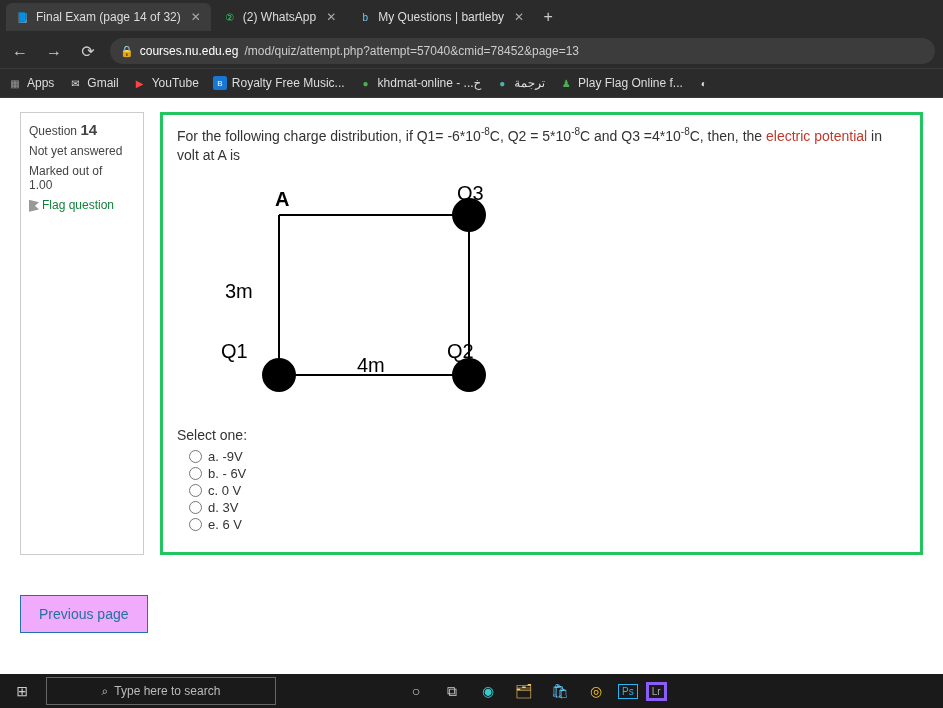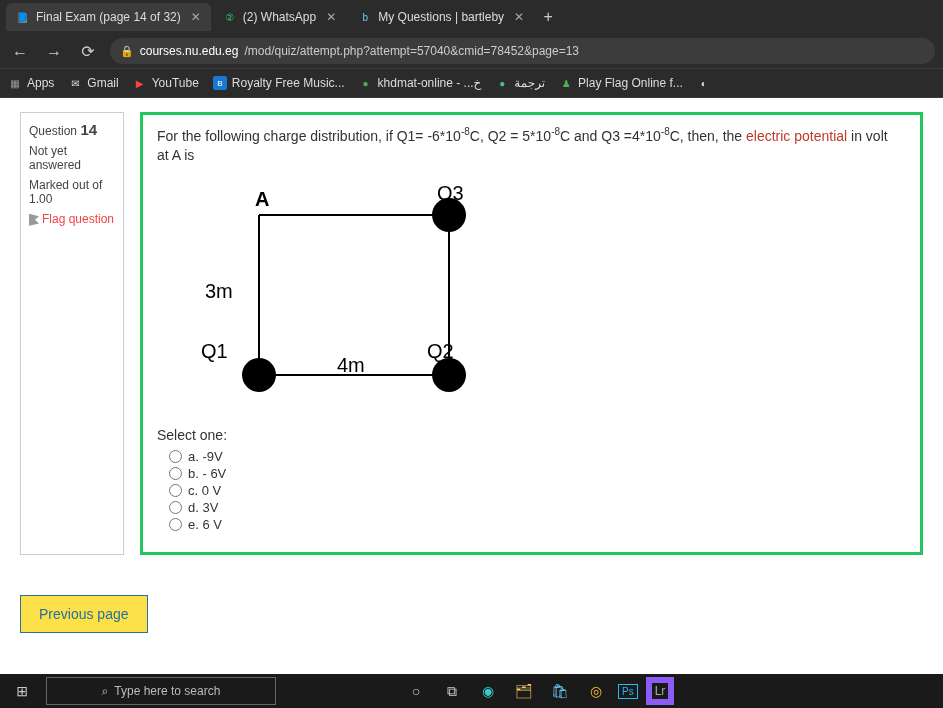--- a/index.html
+++ b/index.html
@@ -22,51 +22,51 @@
 .bookmarks { display:flex; align-items:center; height:30px; padding:0 8px; gap:14px; font-size:12px; color:#ddd; background:#2b2b2b; border-top:1px solid #3a3a3a; border-bottom:1px solid #3a3a3a; }
 .bm { display:flex; align-items:center; gap:5px; cursor:pointer; }
 .bm-ico { width:14px; height:14px; display:inline-flex; align-items:center; justify-content:center; font-size:10px; }
 .bm-ico.red { color:#f44; }
 .bm-ico.green { color:#4caf50; }
 .bm-ico.blue { background:#1976d2; color:#fff; border-radius:2px; font-size:8px; }
 .bm-ico.grid { color:#999; }
 .bm-ico.teal { color:#4db6ac; }
 
 .page { display:flex; padding:14px 20px 10px 20px; gap:16px; }
-.qnav { width:104px; border:1px solid #ccc; padding:8px; font-size:12px; color:#444; }
+.qnav { width:124px; border:1px solid #ccc; padding:8px; font-size:12px; color:#444; }
 .qnav .qnum { margin-bottom:6px; }
 .qnav .qnum b { font-size:15px; }
 .qnav .line { margin-bottom:6px; }
-.flag { color:#ef4444; cursor:pointer; }
+.flag { color:#15803d; cursor:pointer; }
 .flag-ico { display:inline-block; width:10px; height:12px; background:#999; clip-path:polygon(0 0,100% 20%,60% 50%,100% 80%,0 100%); margin-right:3px; vertical-align:middle; }
 
 .qbody { flex:1; border:3px solid #22c55e; padding:10px 31px 18px 14px; font-size:14px; color:#333; }
 .qtext { line-height:1.4; }
 .qtext .ep { color:#c0392b; }
 .sup { font-size:10px; vertical-align:super; }
 
 .diagram { margin:14px 0 14px 30px; }
 
 .select-label { font-size:14px; margin-bottom:6px; }
 .opts { padding-left:12px; }
 .opt { display:flex; align-items:center; gap:6px; font-size:13px; margin:2px 0; }
 .opt input { cursor:pointer; }
 
 .pager { display:flex; justify-content:space-between; padding:30px 20px 18px 20px; }
-.pg-btn { border:1px solid #2471a3; color:#2471a3; background:#fde047; padding:10px 18px; font-size:14px; cursor:pointer; }
+.pg-btn { border:1px solid #2471a3; color:#2471a3; background:#f0abfc; padding:10px 18px; font-size:14px; cursor:pointer; }
 
 .taskbar { position:absolute; bottom:0; left:0; right:0; height:34px; background:#1a1a1a; display:flex; align-items:center; gap:8px; padding:0 6px; color:#ccc; font-size:12px; }
 .tb-item { height:26px; display:flex; align-items:center; justify-content:center; cursor:pointer; }
 .win-btn { width:32px; font-size:14px; }
 .search-box { display:flex; align-items:center; gap:6px; border:1px solid #666; height:28px; padding:0 8px; width:230px; color:#bbb; }
 .tb-ico { width:28px; font-size:14px; }
 .tb-ico.edge { color:#3cc; }
 .tb-ico.chrome { color:#fbc02d; }
 .ps-box { border:1px solid #29b6f6; color:#29b6f6; font-size:10px; padding:1px 3px; }
-.lr-box { border:6px solid #8b5cf6; color:#aaa; font-size:12px; padding:1px 3px; }
+.lr-box { border:3px solid #8b5cf6; color:#aaa; font-size:10px; padding:1px 3px; }
 </style>
 </head>
 <body>
 
 <div class="browser-chrome">
   <div class="tabs-bar">
     <div class="tab active">
       <span class="fav">📘</span>
       <span>Final Exam (page 14 of 32)</span>
       <span class="close">✕</span>

